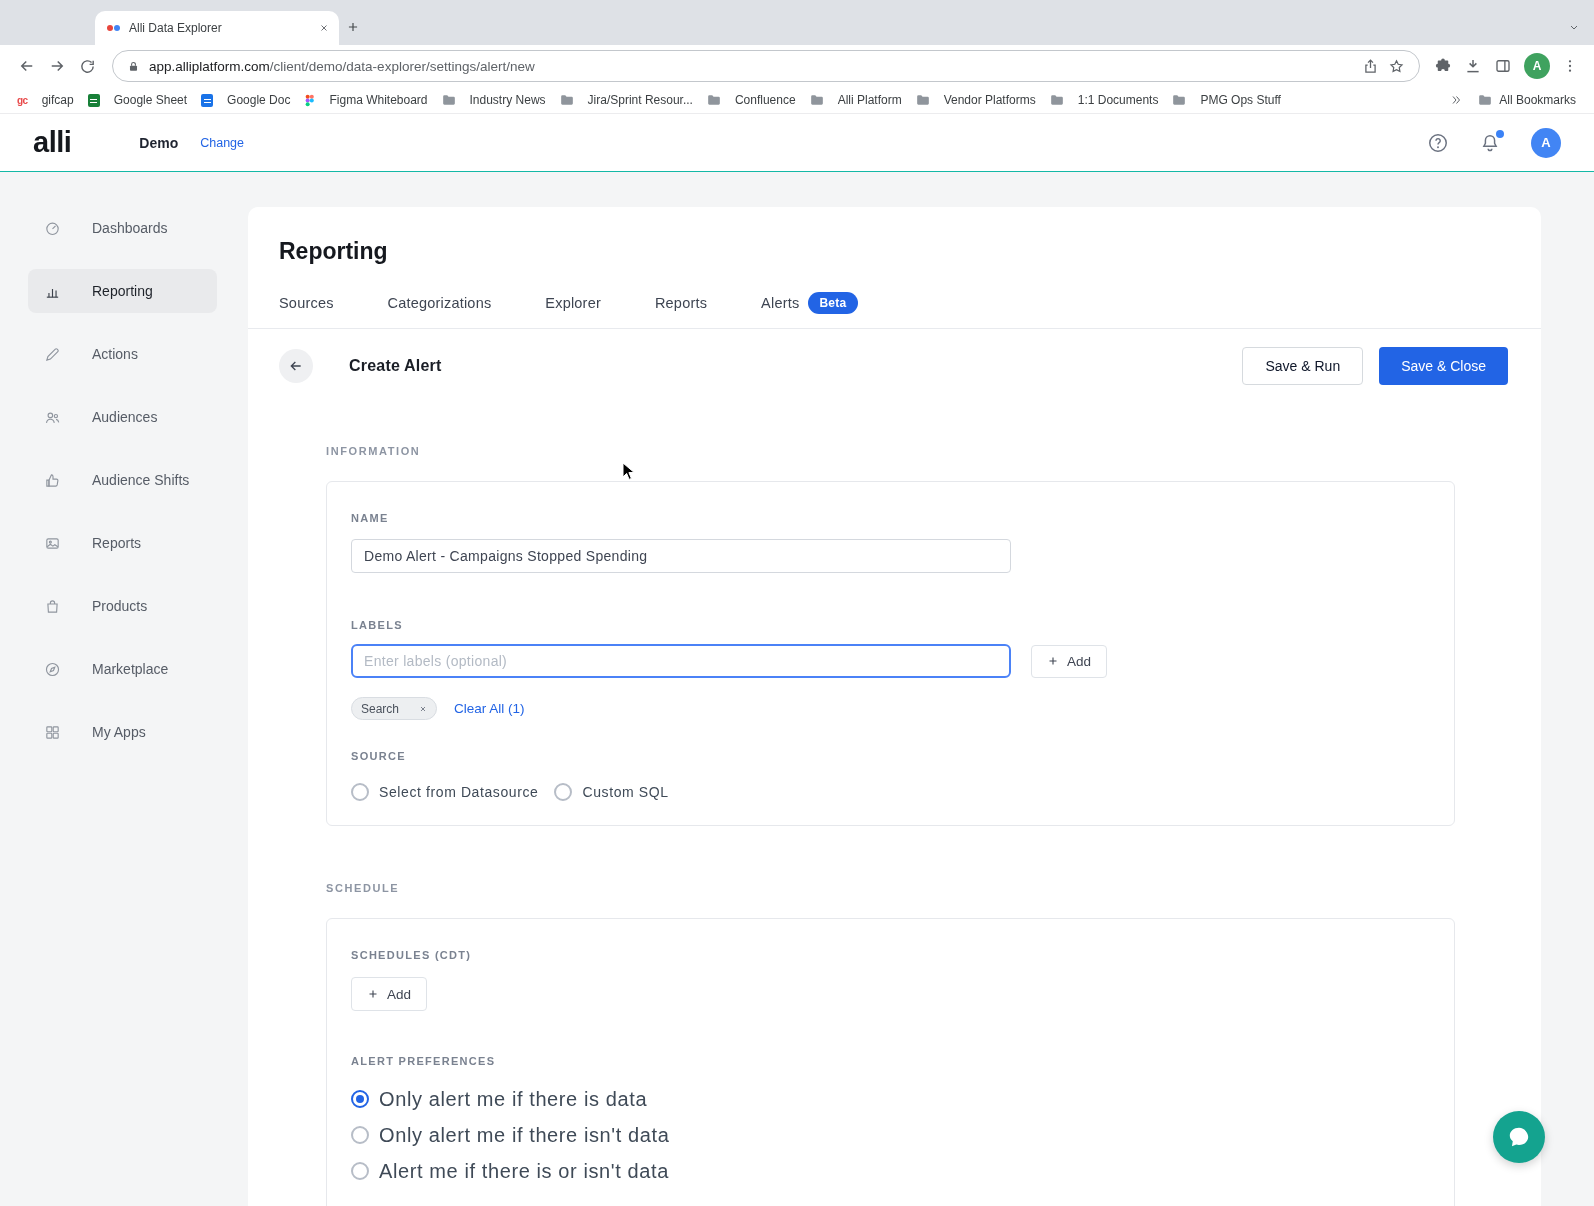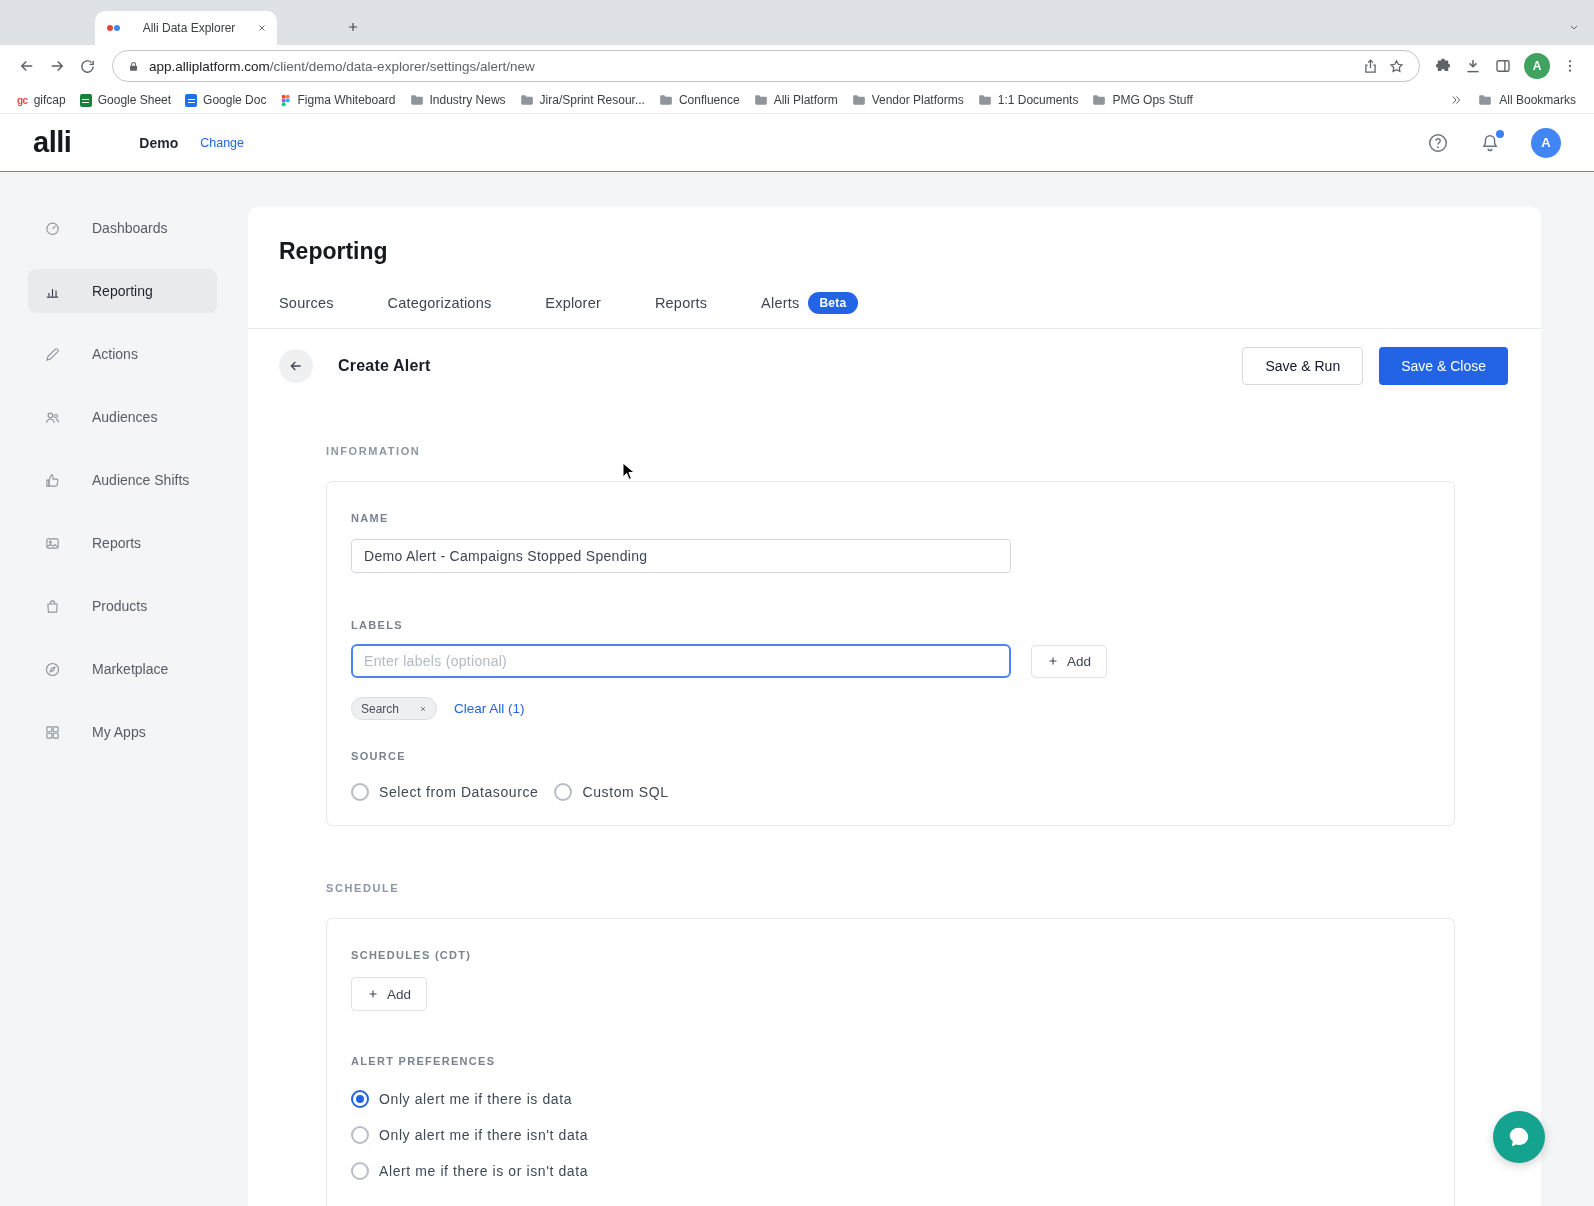--- a/index.html
+++ b/index.html
@@ -2,40 +2,40 @@
 <html><head>
 <meta charset="utf-8">
 <style>
   * { margin:0; padding:0; box-sizing:border-box; }
   html,body { width:1594px; height:1206px; }
   body { font-family:"Liberation Sans",sans-serif; background:#f4f5f6; overflow:hidden; position:relative; color:#1f232a; }
   svg { display:block; }
 
   
   .tabstrip { height:45px; background:#dee1e6; position:relative; }
-  .tab { position:absolute; left:95px; bottom:0; width:182px; height:34px; background:#fff; border-radius:10px 10px 0 0; display:flex; align-items:center; padding:0 10px 0 12px; gap:8px;text-align:center; }
+  .tab { position:absolute; left:95px; bottom:0; width:244px; height:34px; background:#fff; border-radius:10px 10px 0 0; display:flex; align-items:center; padding:0 10px 0 12px; gap:8px; }
   .tab-favicon { width:14px; height:14px; position:relative; flex:none; }
   .favicon-dot1{position:absolute;left:0;top:4px;width:6px;height:6px;border-radius:50%;background:#e8453c}
   .favicon-dot2{position:absolute;left:7px;top:4px;width:6px;height:6px;border-radius:50%;background:#4285f4}
   .tab-title { font-size:12px; color:#3c4043; flex:1; white-space:nowrap; overflow:hidden; }
   .tab-close { color:#5f6368; flex:none; }
   .newtab-btn { position:absolute; left:340px; bottom:5px; width:26px; height:26px; display:flex; align-items:center; justify-content:center; color:#45484b; }
   .tabstrip-chevron { position:absolute; right:14px; bottom:12px; color:#5f6368; }
 
   .toolbar { height:42px; background:#fff; display:flex; align-items:center; padding:0 12px; }
   .nav-ic { width:30px; height:30px; display:flex; align-items:center; justify-content:center; color:#5f6368; flex:none; }
   .omnibox { flex:1; height:32px; border:1px solid #c3c7cc; border-radius:17px; display:flex; align-items:center; padding:0 14px; gap:9px; margin:0 10px; background:#fff; min-width:0; }
   .omnibox-url { font-size:13.5px; color:#202124; white-space:nowrap; overflow:hidden; }
   .url-path { color:#5f6368; }
   .omni-spacer { flex:1; }
   .tb-right { display:flex; align-items:center; gap:12px; padding:0 4px; flex:none; }
   .tb-avatar { width:26px; height:26px; border-radius:50%; background:#3fa25f; color:#fff; font-size:12px; font-weight:700; display:flex; align-items:center; justify-content:center; }
 
   .bookmarks { height:27px; background:#fff; display:flex; align-items:center; padding:0 10px; border-bottom:1px solid #ececee; font-size:12px; color:#3c4043; }
-  .bm { display:flex; align-items:center; gap:6px; padding:3px 7px; border-radius:6px; white-space:nowrap; flex:none; }
+  .bm { display:flex; align-items:center; gap:14px; padding:3px 7px; border-radius:6px; white-space:nowrap; flex:none; }
   .bm-gc { color:#e8494a; font-weight:700; font-size:10px; letter-spacing:-0.5px; }
   .bm-box { width:12px; height:13px; border-radius:2px; position:relative; flex:none; }
   .bm-box.sheet { background:#188038; }
   .bm-box.doc { background:#1a73e8; }
   .bm-box::after { content:''; position:absolute; left:2.5px; right:2.5px; top:5px; height:1.5px; background:#fff; box-shadow:0 3px 0 #fff; }
   .bm-overflow { margin-left:auto; color:#5f6368; font-size:13px; padding:0 8px; }
   .bm-all { display:flex; align-items:center; gap:7px; padding:3px 8px; flex:none; }
 
   
   .app-header { height:58px; background:#fff; border-bottom:1px solid #14b8a6; display:flex; align-items:center; padding:0 33px; }
@@ -58,21 +58,21 @@
   .main { flex:1; margin-right:53px; min-width:0; }
   .panel { background:#fff; border-radius:10px 10px 0 0; height:999px; margin-top:35px; padding:31px 33px 0 31px; position:relative; }
   .page-title { font-size:23px; font-weight:700; color:#15181e; }
   .tabs { display:flex; gap:54px; margin-top:27px; align-items:center; font-size:14.5px; color:#3e4552; letter-spacing:0.2px; }
   .tab-item { display:flex; align-items:center; gap:9px; }
   .beta-badge { background:#2264e5; color:#fff; font-size:12px; font-weight:600; padding:4px 11px; border-radius:12px; letter-spacing:0.3px; }
   .tabs-divider { height:1px; background:#e8eaee; margin:14px -33px 0 -31px; }
 
   .create-header { display:flex; align-items:center; margin-top:18px; }
   .back-btn { width:34px; height:34px; border-radius:50%; background:#eff0f2; display:flex; align-items:center; justify-content:center; }
-  .create-title { font-size:16px; font-weight:700; color:#1a1e26; margin-left:25px; letter-spacing:0.2px; }
+  .create-title { font-size:16px; font-weight:700; color:#1a1e26; margin-left:36px; letter-spacing:0.2px; }
   .header-actions { margin-left:auto; display:flex; gap:16px; }
   .btn-secondary { height:38px; padding:0 22px; background:#fff; border:1px solid #d6dade; border-radius:4px; font-size:14px; color:#0f172a; display:flex; align-items:center; }
   .btn-primary { height:38px; padding:0 22px; background:#2264e5; border:none; border-radius:4px; font-size:14px; color:#fff; display:flex; align-items:center; font-weight:500; }
 
   .section-label { font-size:11px; letter-spacing:1.6px; color:#8d95a3; font-weight:600; margin-left:47px; }
   .section-label.first { margin-top:60px; }
   .section-label.second { margin-top:56px; }
   .card { border:1px solid #e6e8ec; border-radius:6px; margin:24px 53px 0 47px; padding:26px 24px 24px; background:#fff; }
   .field-label { font-size:11px; letter-spacing:1.3px; color:#7a8290; font-weight:600; }
   .text-input { margin-top:13px; width:660px; height:34px; border:1px solid #d4d8de; border-radius:4px; padding:0 12px; font-size:14px; color:#3f4552; font-family:inherit; letter-spacing:0.3px; display:block; outline:none; }
@@ -86,21 +86,21 @@
   .clear-link { font-size:13.5px; color:#2264e5; }
   .source-block { margin-top:26px; }
   .radio-row { display:flex; gap:16px; margin-top:19px; align-items:center; }
   .radio-opt { display:flex; gap:10px; align-items:center; font-size:14px; color:#3f4a57; letter-spacing:0.6px; }
   .radio { width:18px; height:18px; border:2px solid #b7bdc7; border-radius:50%; flex:none; position:relative; background:#fff; }
   .radio.checked { border-color:#2264e5; }
   .radio.checked::after { content:''; position:absolute; inset:3px; border-radius:50%; background:#2264e5; }
   .sched-add { margin-top:14px; height:34px; }
   .prefs-label { margin-top:44px; display:block; }
   .pref-list { margin-top:14px; }
-  .pref-row { display:flex; align-items:center; gap:10px; height:36px; font-size:14px; color:#3f4a57; letter-spacing:0.6px; }
+  .pref-row { display:flex; align-items:center; gap:10px; height:36px; font-size:20px; color:#3f4a57; letter-spacing:0.6px; }
 
   .chat-fab { position:absolute; right:49px; bottom:43px; width:52px; height:52px; border-radius:50%; background:#14a38f; display:flex; align-items:center; justify-content:center; box-shadow:0 3px 10px rgba(0,0,0,0.18); }
   .cursor { position:absolute; left:622px; top:462px; pointer-events:none; z-index:50; }
 </style>
 </head>
 <body>
 
 <div class="tabstrip">
   <div class="tab">
     <span class="tab-favicon">

